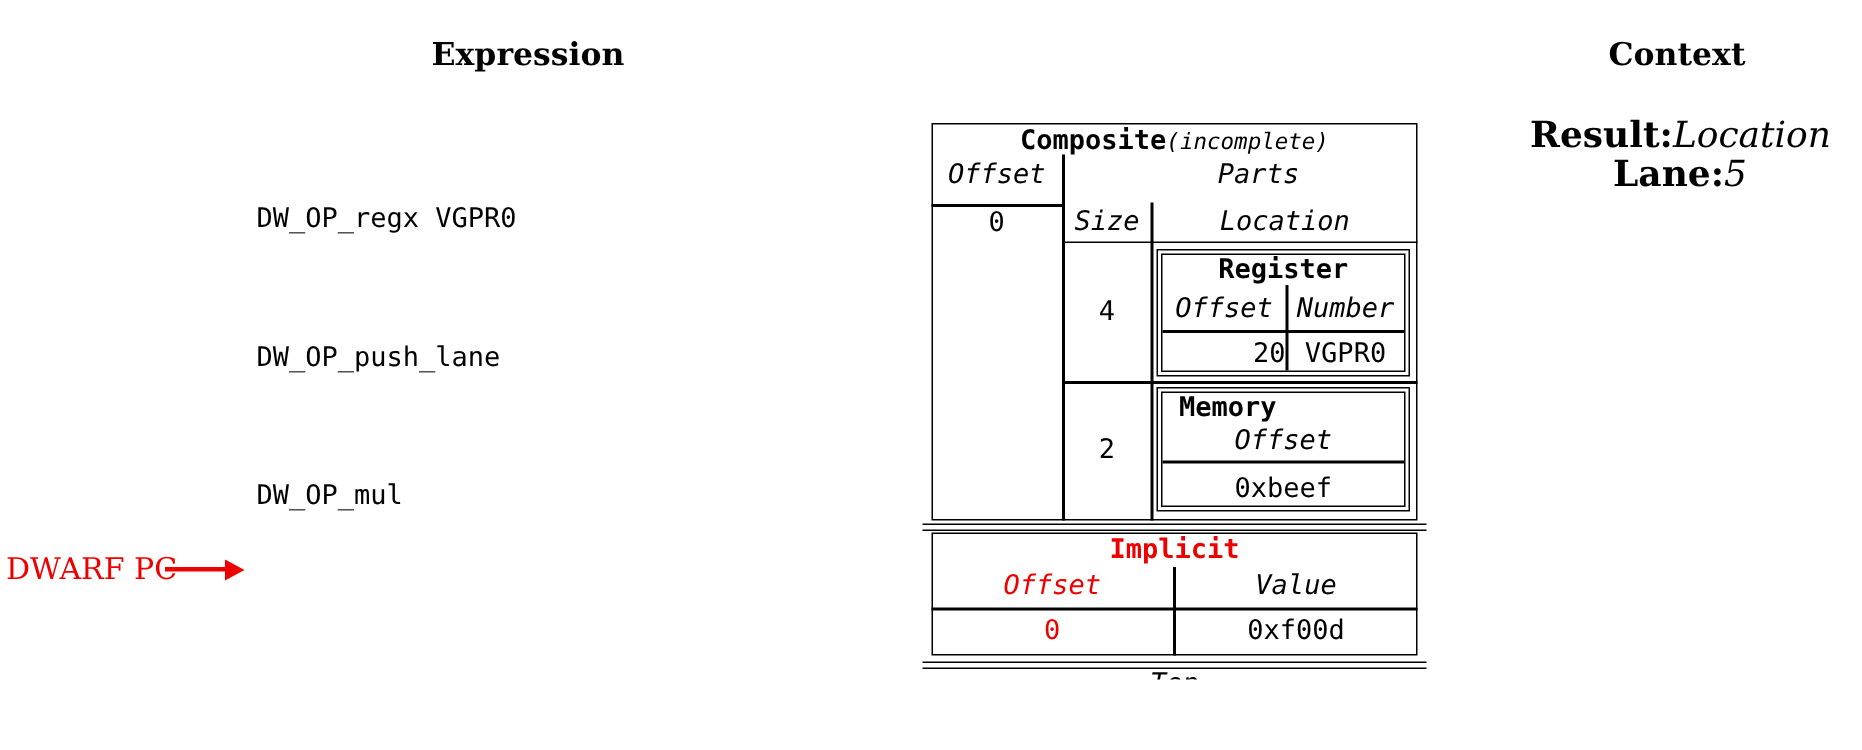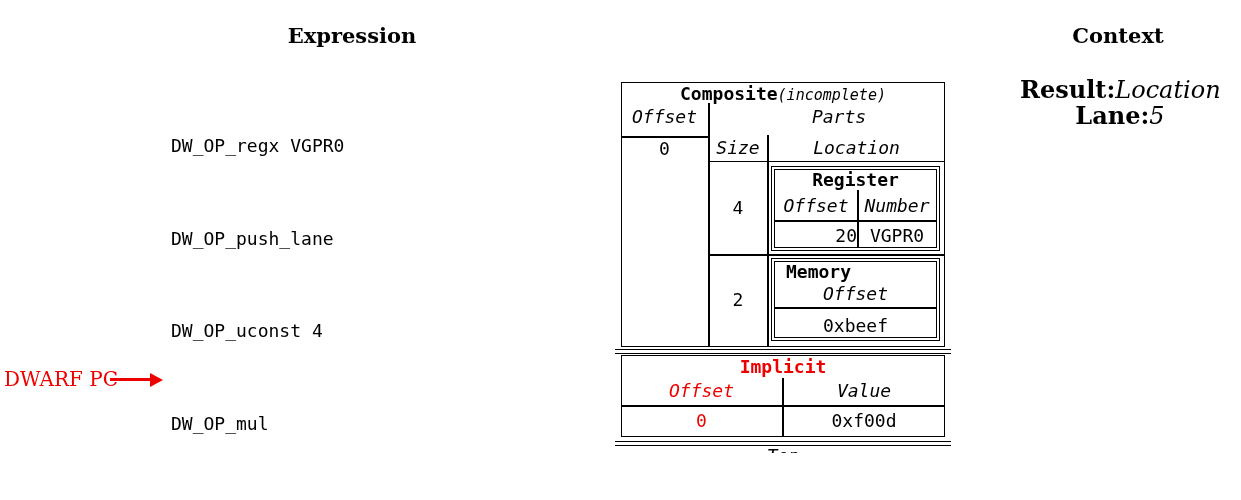--- a/index.html
+++ b/index.html
@@ -66,21 +66,20 @@
 <body>
 
 <div id="canvas">
 
   <div class="title" style="left:272px; top:24px; width:160px;">Expression</div>
   <div class="title" style="left:1038px; top:24px; width:160px;">Context</div>
 
   <div id="expr-list">
     <div class="expr-item">DW_OP_regx VGPR0</div>
     <div class="expr-item">DW_OP_push_lane</div>
-    <div class="expr-item">DW_OP_uconst 4</div>
     <div class="expr-item">DW_OP_mul</div>
     
     
     
     
     
     
     
     
   </div>

